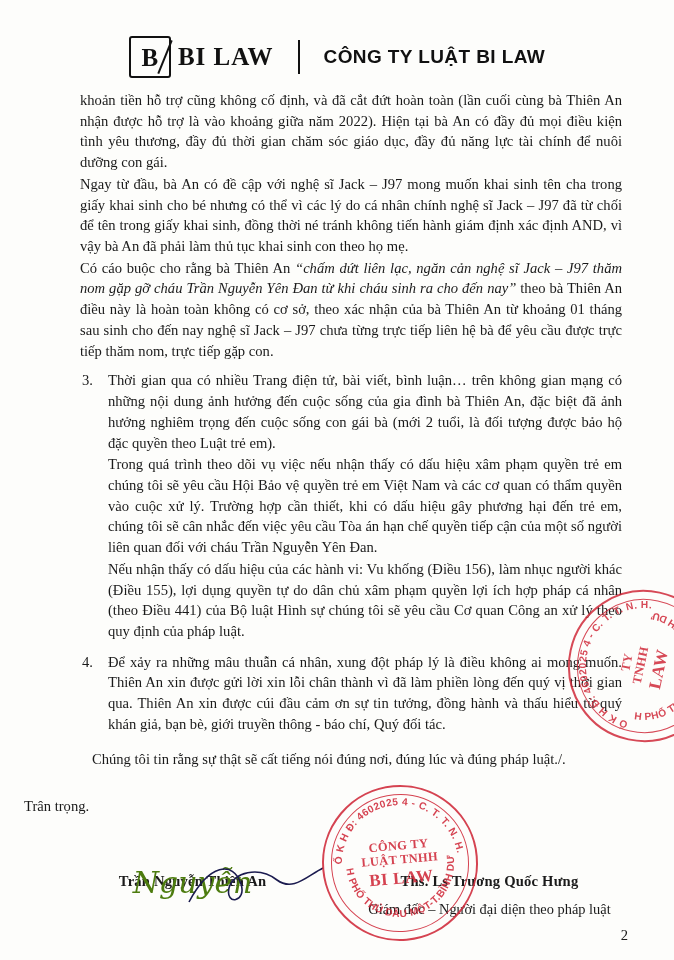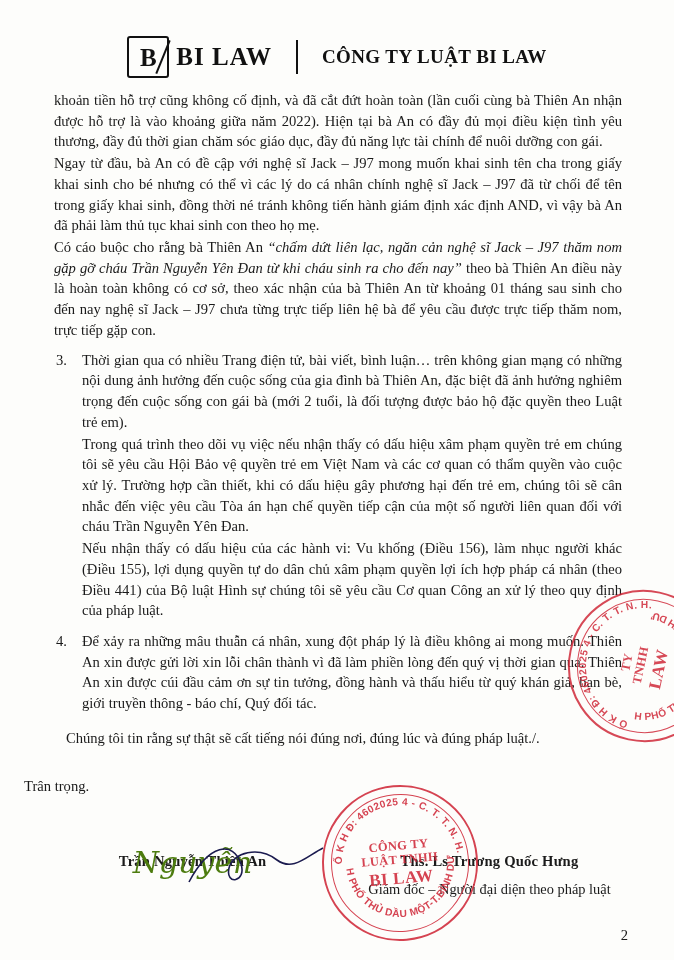--- a/index.html
+++ b/index.html
@@ -72,26 +72,26 @@
     width: 2px;
     height: 34px;
     background: #111;
     margin: 0 10px;
   }
   .company-name {
     font-size: 19px;
     font-weight: bold;
     letter-spacing: 0.4px;
     color: #111;
-    font-family: Liberation Serif, serif;
+    font-family: Liberation Sans, sans-serif;
   }
 
   
   .content {
-    padding: 6px 52px 0 54px;
+    padding: 6px 52px 0 80px;
     font-size: 14.6px;
     line-height: 1.42;
     text-align: justify;
   }
   .para {
     margin: 0 0 1px 0;
     text-indent: 0;
   }
   .numbered {
     display: flex;

